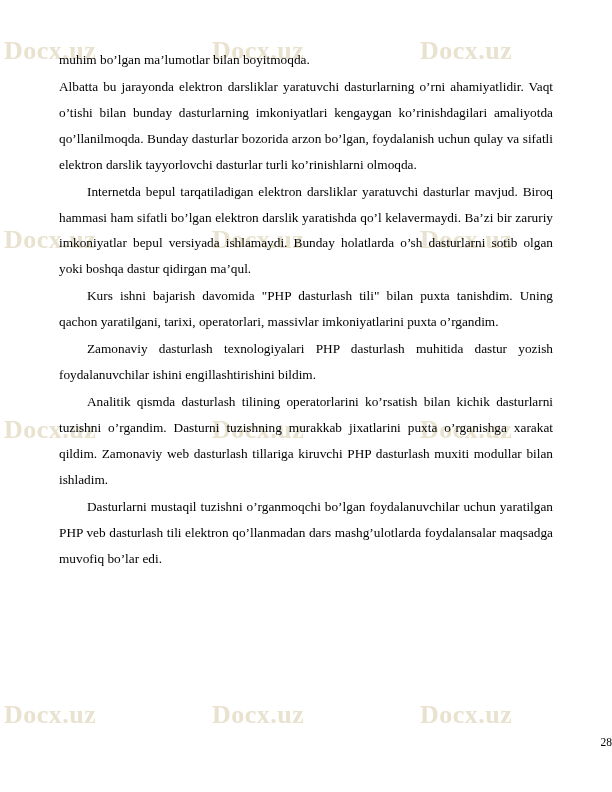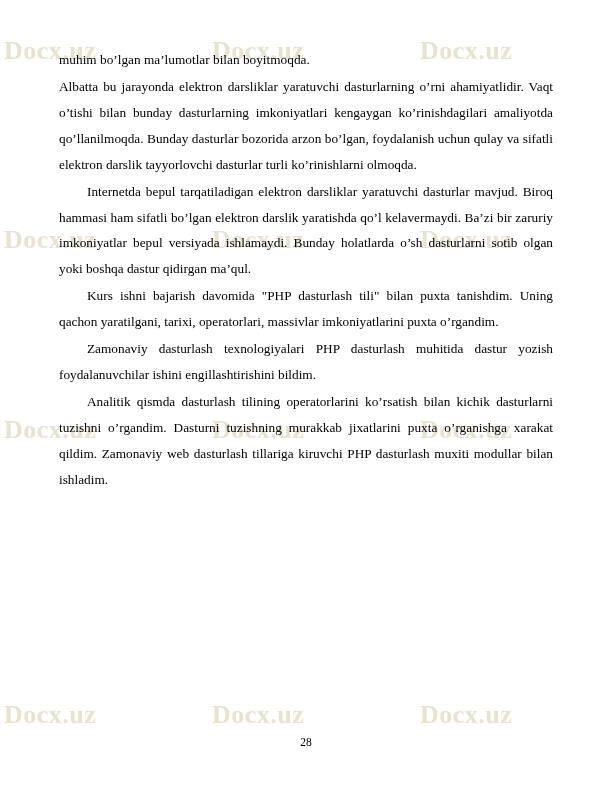--- a/index.html
+++ b/index.html
@@ -61,21 +61,21 @@
   }
   p.cont {
     text-indent: 0;
   }
 
   .page-number {
     position: absolute;
     bottom: 44px;
     left: 0;
     right: 0;
-    text-align: center;
+    text-align: right;
     font-size: 11.5px;
     color: #000000;
     z-index: 1;
   }
 </style>
 </head>
 <body>
 
 <div class="wm-layer">
   <div class="wm wm-row1 wm-c1">Docx.uz</div>
@@ -95,15 +95,16 @@
   <div class="wm wm-row4 wm-c3">Docx.uz</div>
 </div>
 
 <div class="page">
   <p class="cont">muhim bo’lgan ma’lumotlar bilan boyitmoqda.</p>
   <p class="cont">Albatta bu jarayonda elektron darsliklar yaratuvchi dasturlarning o’rni ahamiyatlidir. Vaqt o’tishi bilan bunday dasturlarning imkoniyatlari kengaygan ko’rinishdagilari amaliyotda qo’llanilmoqda. Bunday dasturlar bozorida arzon bo’lgan, foydalanish uchun qulay va sifatli elektron darslik tayyorlovchi dasturlar turli ko’rinishlarni olmoqda.</p>
   <p class="indent">Internetda bepul tarqatiladigan elektron darsliklar yaratuvchi dasturlar mavjud. Biroq hammasi ham sifatli bo’lgan elektron darslik yaratishda qo’l kelavermaydi. Ba’zi bir zaruriy imkoniyatlar bepul versiyada ishlamaydi. Bunday holatlarda o’sh dasturlarni sotib olgan yoki boshqa dastur qidirgan ma’qul.</p>
   <p class="indent">Kurs ishni bajarish davomida "PHP dasturlash tili" bilan puxta tanishdim. Uning qachon yaratilgani, tarixi, operatorlari, massivlar imkoniyatlarini puxta o’rgandim.</p>
   <p class="indent">Zamonaviy dasturlash texnologiyalari PHP dasturlash muhitida dastur yozish foydalanuvchilar ishini engillashtirishini bildim.</p>
   <p class="indent">Analitik qismda dasturlash tilining operatorlarini ko’rsatish bilan kichik dasturlarni tuzishni o’rgandim. Dasturni tuzishning murakkab jixatlarini puxta o’rganishga xarakat qildim. Zamonaviy web dasturlash tillariga kiruvchi PHP dasturlash muxiti modullar bilan ishladim.</p>
+  <p class="indent">Dasturlarni mustaqil tuzishni o’rganmoqchi bo’lgan foydalanuvchilar uchun yaratilgan PHP veb dasturlash tili elektron qo’llanmadan dars mashg’ulotlarda foydalansalar maqsadga muvofiq bo’lar edi.</p>
 </div>
 
 <div class="page-number">28</div>
 
 </body></html>

